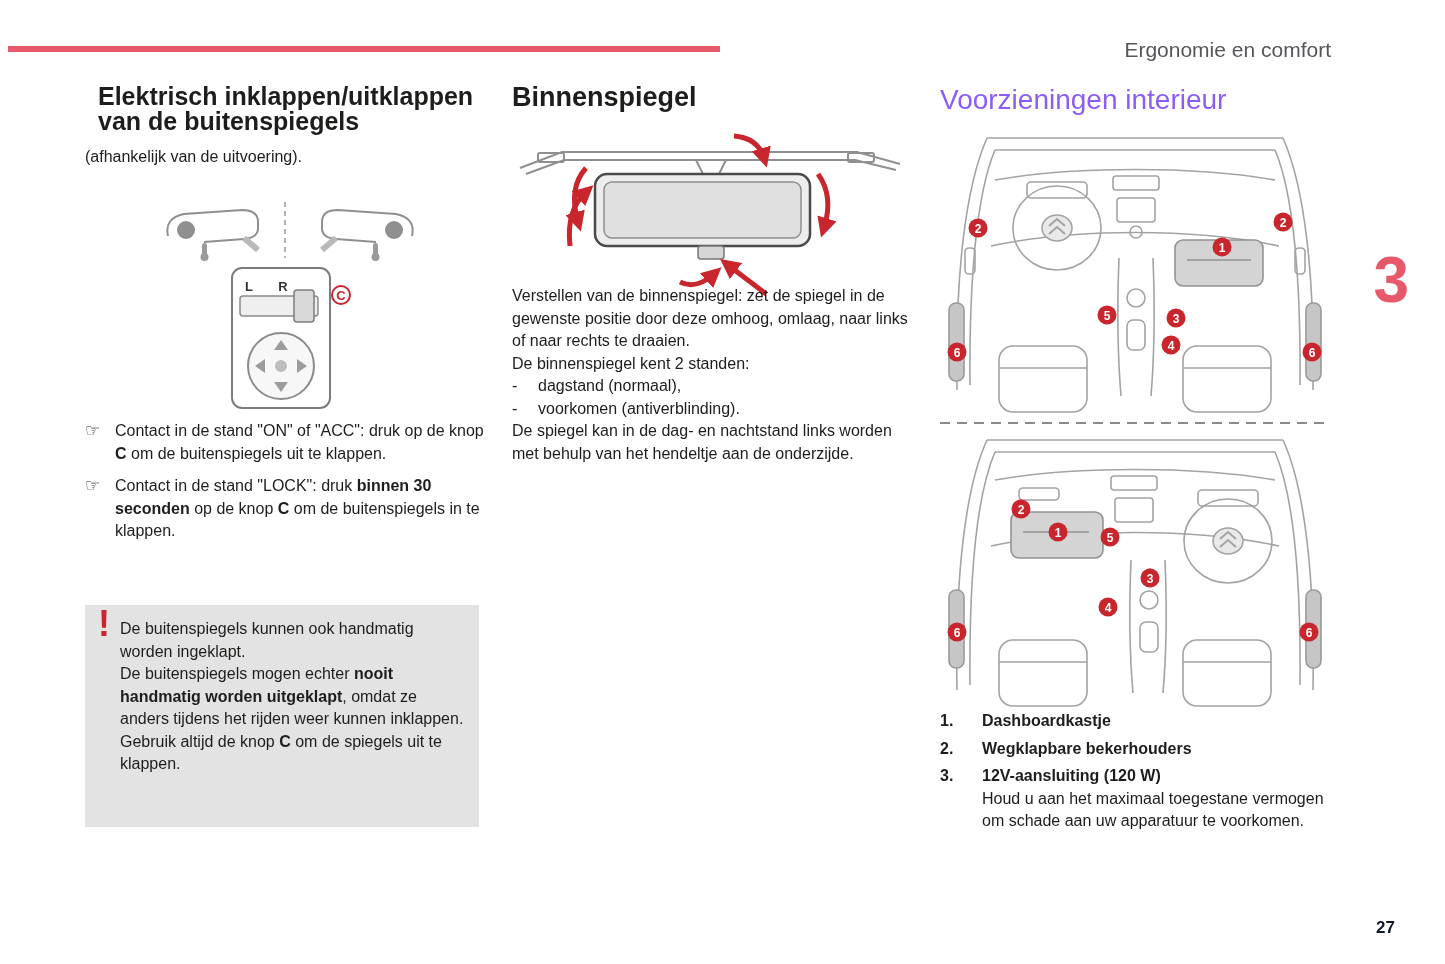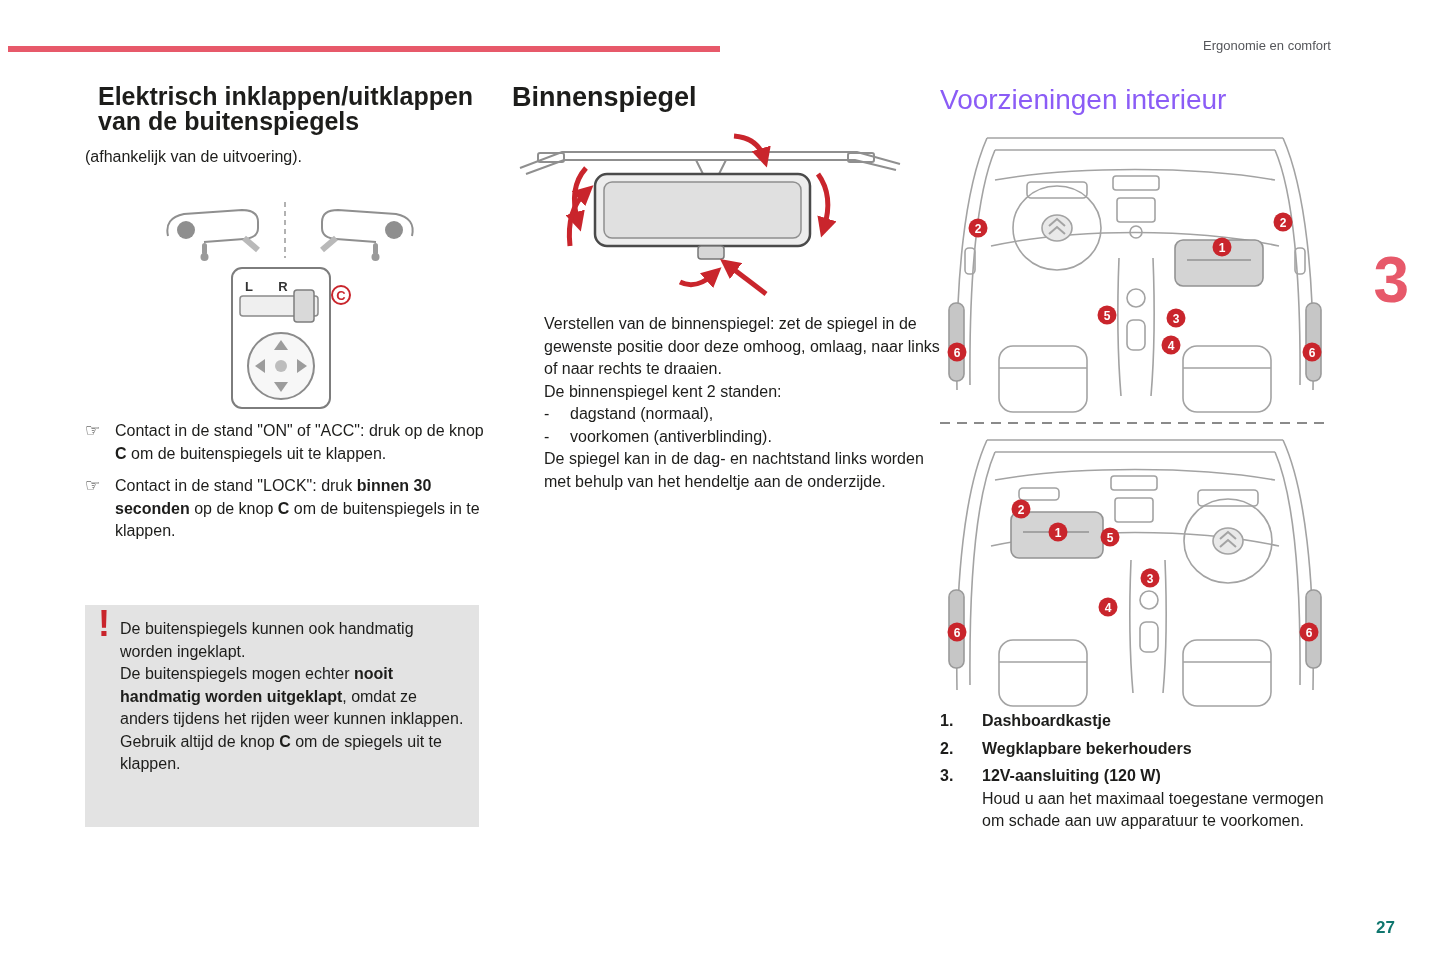--- a/index.html
+++ b/index.html
@@ -1,40 +1,40 @@
 <!DOCTYPE html>
 <html><head>
 <meta charset="utf-8">
 <style>
   * { margin:0; padding:0; box-sizing:border-box; }
   html,body { background:#ffffff; }
   body { font-family:"Liberation Sans", sans-serif; color:#1d1d1b; }
   .page { position:relative; width:1445px; height:964px; background:#fff; overflow:hidden; }
 
   .topbar { position:absolute; left:8px; top:46px; width:712px; height:6px; background:#e7596a; }
-  .header-right { position:absolute; top:38px; right:114px; font-size:13px; color:#55565a; }
+  .header-right { position:absolute; top:38px; right:114px; font-size:21px; color:#55565a; }
   .chapter-num { position:absolute; top:248px; right:36px; font-size:64px; font-weight:bold; color:#e7596a; line-height:1; }
-  .page-num { position:absolute; right:50px; top:918px; font-size:17px; font-weight:bold; color:#0f766e; }
+  .page-num { position:absolute; right:50px; top:918px; font-size:17px; font-weight:bold; color:#0f172a; }
 
   
   .c1-title { position:absolute; left:98px; top:84px; width:410px; font-size:25px; font-weight:bold; line-height:25px; }
   .c1-sub   { position:absolute; left:85px; top:148px; width:400px; font-size:16px; }
   .illus1 { position:absolute; left:150px; top:196px; width:280px; height:218px; }
   .bullets { position:absolute; left:85px; top:420px; width:400px; font-size:16px; line-height:22.5px; }
   .bullet { display:flex; margin-bottom:10px; }
   .bullet .mk { width:30px; flex:0 0 30px; font-size:17px; color:#1d1d1b; }
   .bullet .tx { flex:1; }
   b { font-weight:bold; }
   .warnbox { position:absolute; left:85px; top:605px; width:394px; min-height:222px; background:#e3e3e3; padding:13px 14px 14px 35px; font-size:16px; line-height:22.5px; }
   .warn-icon { position:absolute; left:13px; top:8px; font-size:36px; font-weight:bold; color:#c9252c; }
 
   
   .c2-title { position:absolute; left:512px; top:82px; font-size:27px; font-weight:bold;text-align:right; }
   .illus2 { position:absolute; left:512px; top:124px; width:395px; height:178px; }
-  .c2-text { position:absolute; left:512px; top:313px; width:398px; font-size:16px; line-height:22.5px;margin-left:32px; }
+  .c2-text { position:absolute; left:512px; top:285px; width:398px; font-size:16px; line-height:22.5px; }
   .dashrow { display:flex; }
   .dashrow .mk { width:26px; flex:0 0 26px; }
 
   
   .c3-title { position:absolute; left:940px; top:84px; font-size:28px; color:#8b5cf6; }
   .illus3 { position:absolute; left:935px; top:128px; width:400px; height:585px; }
   .c3-list { position:absolute; left:940px; top:710px; width:395px; font-size:16px; line-height:22.5px; }
   .c3-item { display:flex; margin-bottom:5px; }
   .c3-item .num { width:42px; flex:0 0 42px; font-weight:bold; }
   .c3-item .body { flex:1; }

